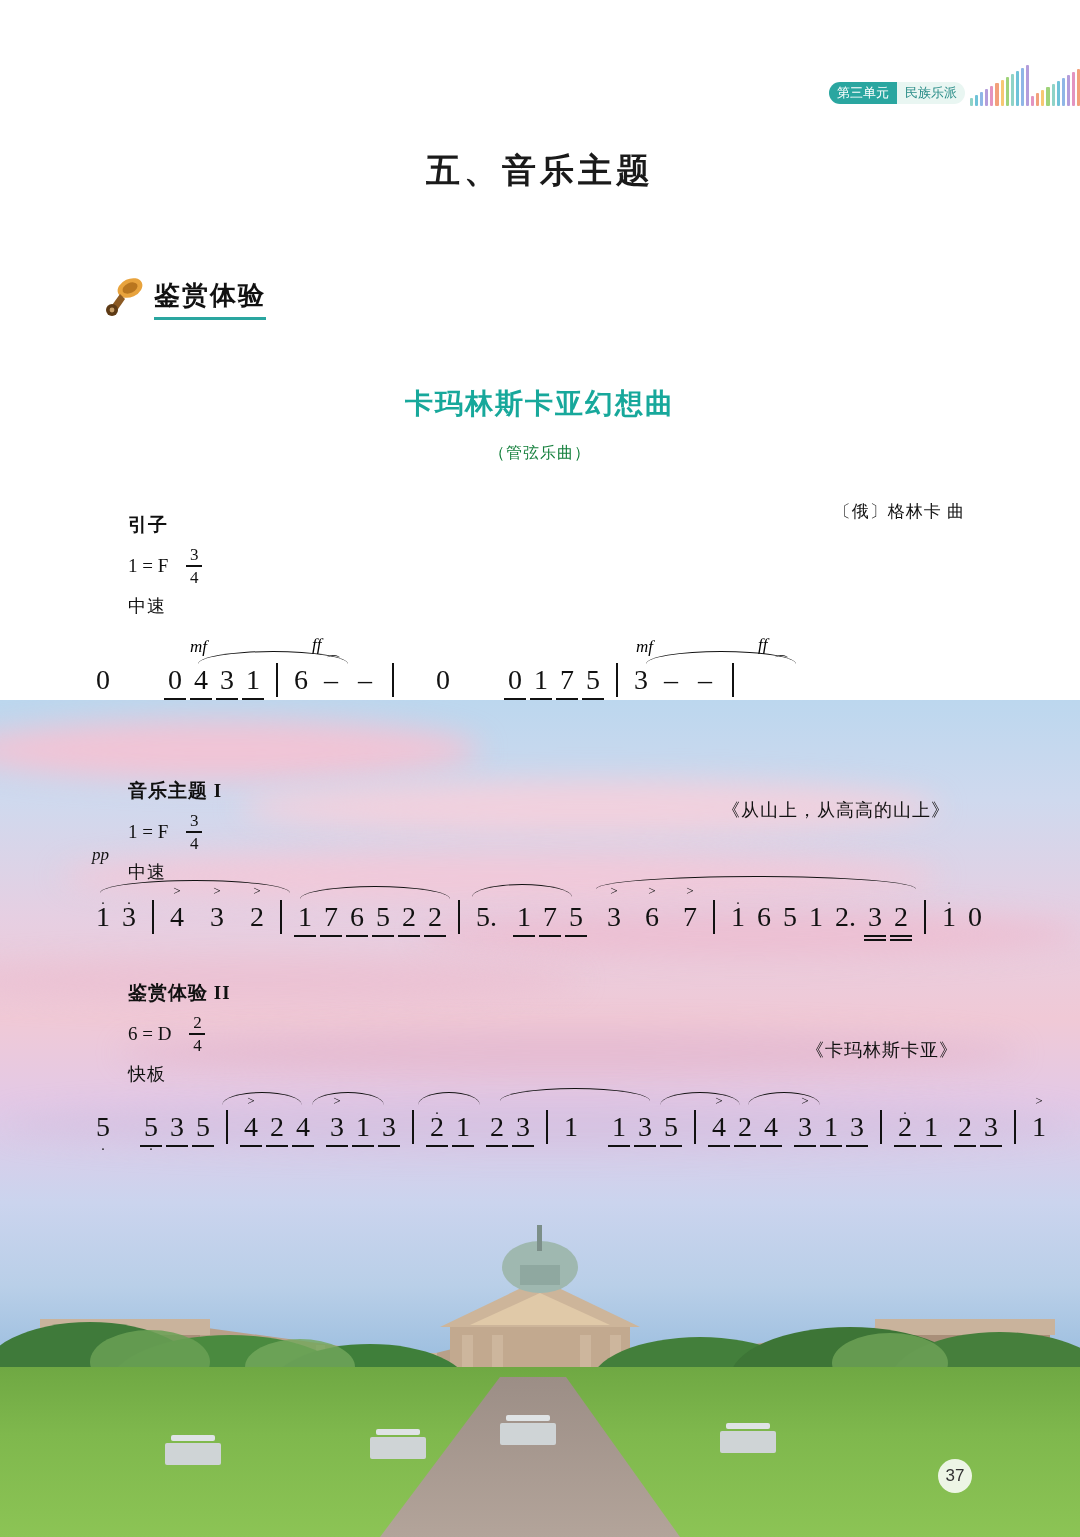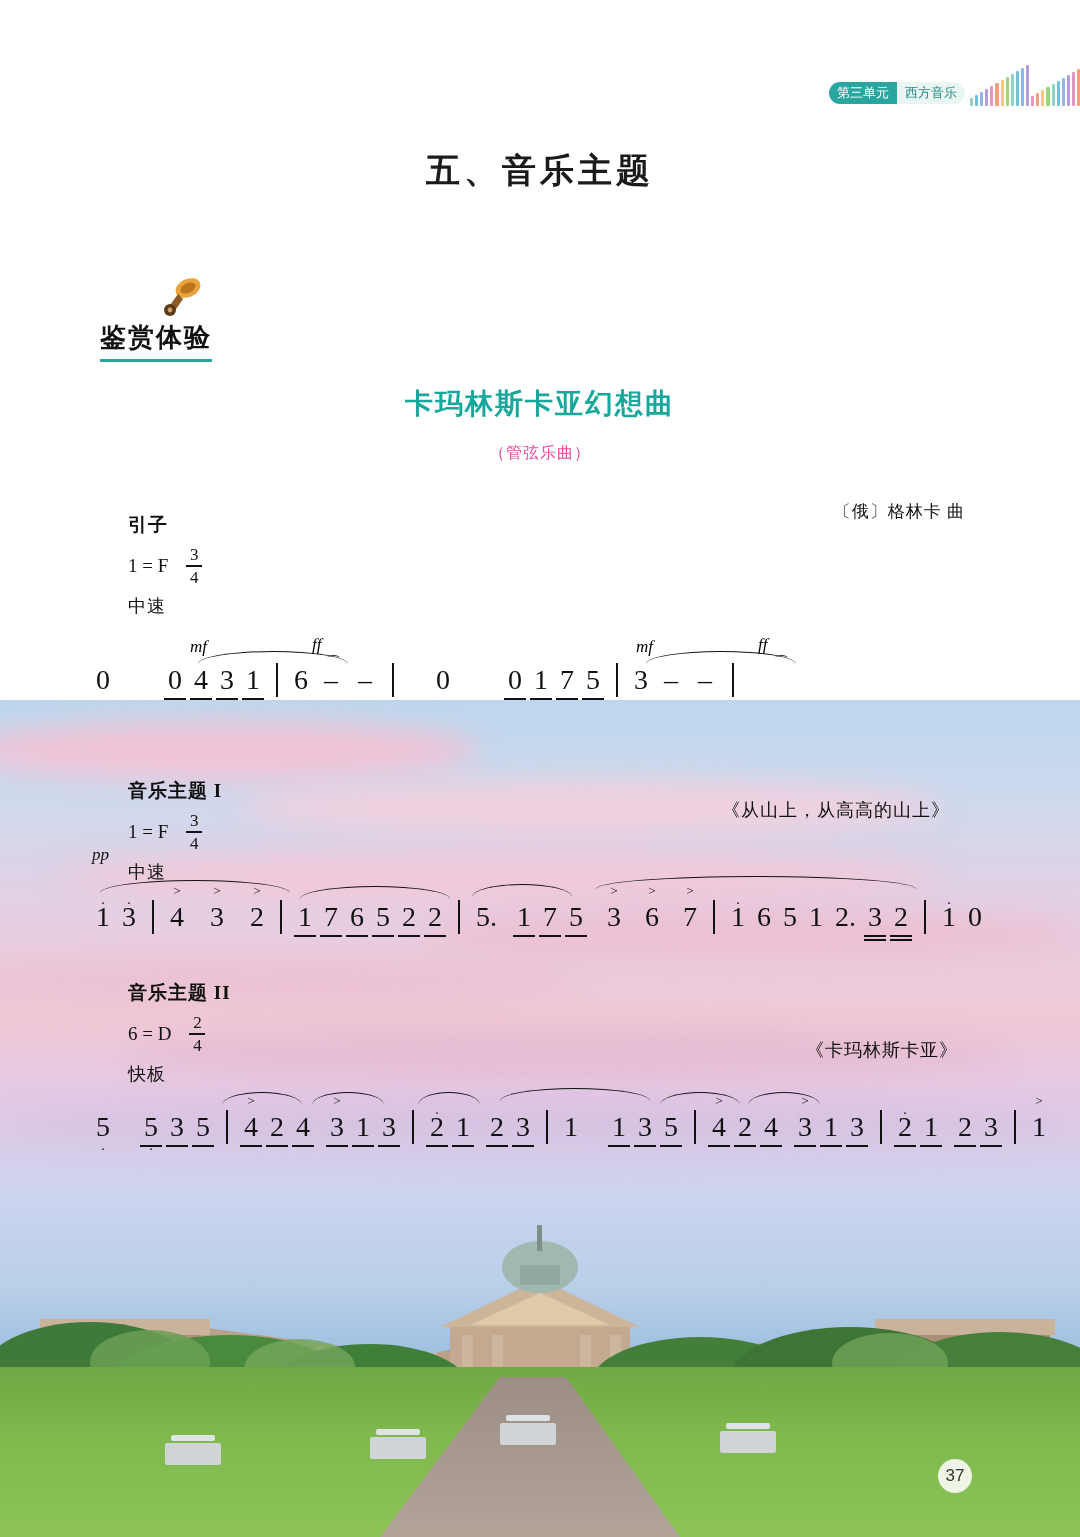--- a/index.html
+++ b/index.html
@@ -23,38 +23,38 @@
   .eq-bars{position:absolute;top:62px;right:0;width:110px;height:44px;display:flex;align-items:flex-end;gap:2px;}
   .eq-bars i{display:block;width:4px;border-radius:1px;}
 
   
   .page-title{
     position:absolute;top:148px;left:0;width:1080px;text-align:center;
     font-size:34px;font-weight:bold;color:#1a1a1a;letter-spacing:4px;
   }
 
   
-  .sec-head{position:absolute;top:272px;left:100px;display:flex;align-items:flex-end;flex-direction:column;}
+  .sec-head{position:absolute;top:272px;left:100px;display:flex;align-items:flex-end;}
   .sec-head .horn{
     width:48px;height:48px;position:relative;margin-right:6px;
   }
   .sec-head .horn svg{display:block;}
   .sec-head .sec-label{
     font-size:26px;font-weight:bold;color:#111;letter-spacing:2px;
     border-bottom:3px solid #2aa6a0;padding-bottom:4px;
   }
 
   
   .song-title{
     position:absolute;top:385px;left:0;width:1080px;text-align:center;
     font-size:28px;font-weight:bold;color:#17a89b;letter-spacing:2px;
   }
   .song-sub{
     position:absolute;top:443px;left:0;width:1080px;text-align:center;
-    font-size:16px;color:#ec4899;letter-spacing:1px;
+    font-size:16px;color:#15803d;letter-spacing:1px;
   }
   .composer{
     position:absolute;top:500px;right:115px;font-size:17px;color:#111;letter-spacing:1px;
   }
 
   
   .blk-label{font-size:19px;color:#111;font-weight:600;letter-spacing:1px;}
   .keysig{display:flex;align-items:center;font-size:19px;color:#111;margin-top:8px;}
   .keysig .frac{display:inline-flex;flex-direction:column;align-items:center;margin-left:18px;line-height:1;}
   .keysig .frac .num{font-size:17px;}
@@ -128,21 +128,21 @@
     <i style="height: 22px; background: rgb(143, 211, 199);"></i>
     <i style="height: 25px; background: rgb(111, 195, 216);"></i>
     <i style="height: 28px; background: rgb(143, 182, 230);"></i>
     <i style="height: 31px; background: rgb(179, 157, 219);"></i>
     <i style="height: 34px; background: rgb(227, 148, 192);"></i>
     <i style="height: 37px; background: rgb(242, 160, 123);"></i>
   </div>
 
 <div class="unit-tag">
   <span class="chip">第三单元</span>
-  <span class="chip2">西方音乐</span>
+  <span class="chip2">民族乐派</span>
 </div>
 
 <div class="page-title">五、音乐主题</div>
 
 <div class="sec-head">
   <span class="horn">
     <svg width="48" height="48" viewBox="0 0 48 48">
       <ellipse cx="30" cy="16" rx="13" ry="9" fill="#e8a33d" transform="rotate(-25 30 16)"></ellipse>
       <ellipse cx="30" cy="16" rx="8" ry="5" fill="#b9761f" transform="rotate(-25 30 16)"></ellipse>
       <path d="M20 22 L10 36 L16 40 L25 27 Z" fill="#8c5a23"></path>
@@ -357,21 +357,21 @@
   <span class="bar"></span>
   <span class="n">1<span class="dotu">.</span></span>
   <span class="n">0</span>
 </div>
 <span class="slur ov" style="left:100px;top:880px;width:190px;"></span>
 <span class="slur ov" style="left:300px;top:886px;width:150px;"></span>
 <span class="slur ov" style="left:472px;top:884px;width:100px;"></span>
 <span class="slur ov" style="left:596px;top:876px;width:320px;"></span>
 
 <div class="ov" style="left:128px;top:980px;">
-  <div class="blk-label">音乐主题 II</div>
+  <div class="blk-label">鉴赏体验 II</div>
   <div class="keysig">
     <span>6 = D</span>
     <span class="frac">
       <span class="num">2</span>
       <span class="bar"></span>
       <span class="num">4</span>
     </span>
   </div>
   <div class="tempo">快板</div>
 </div>

